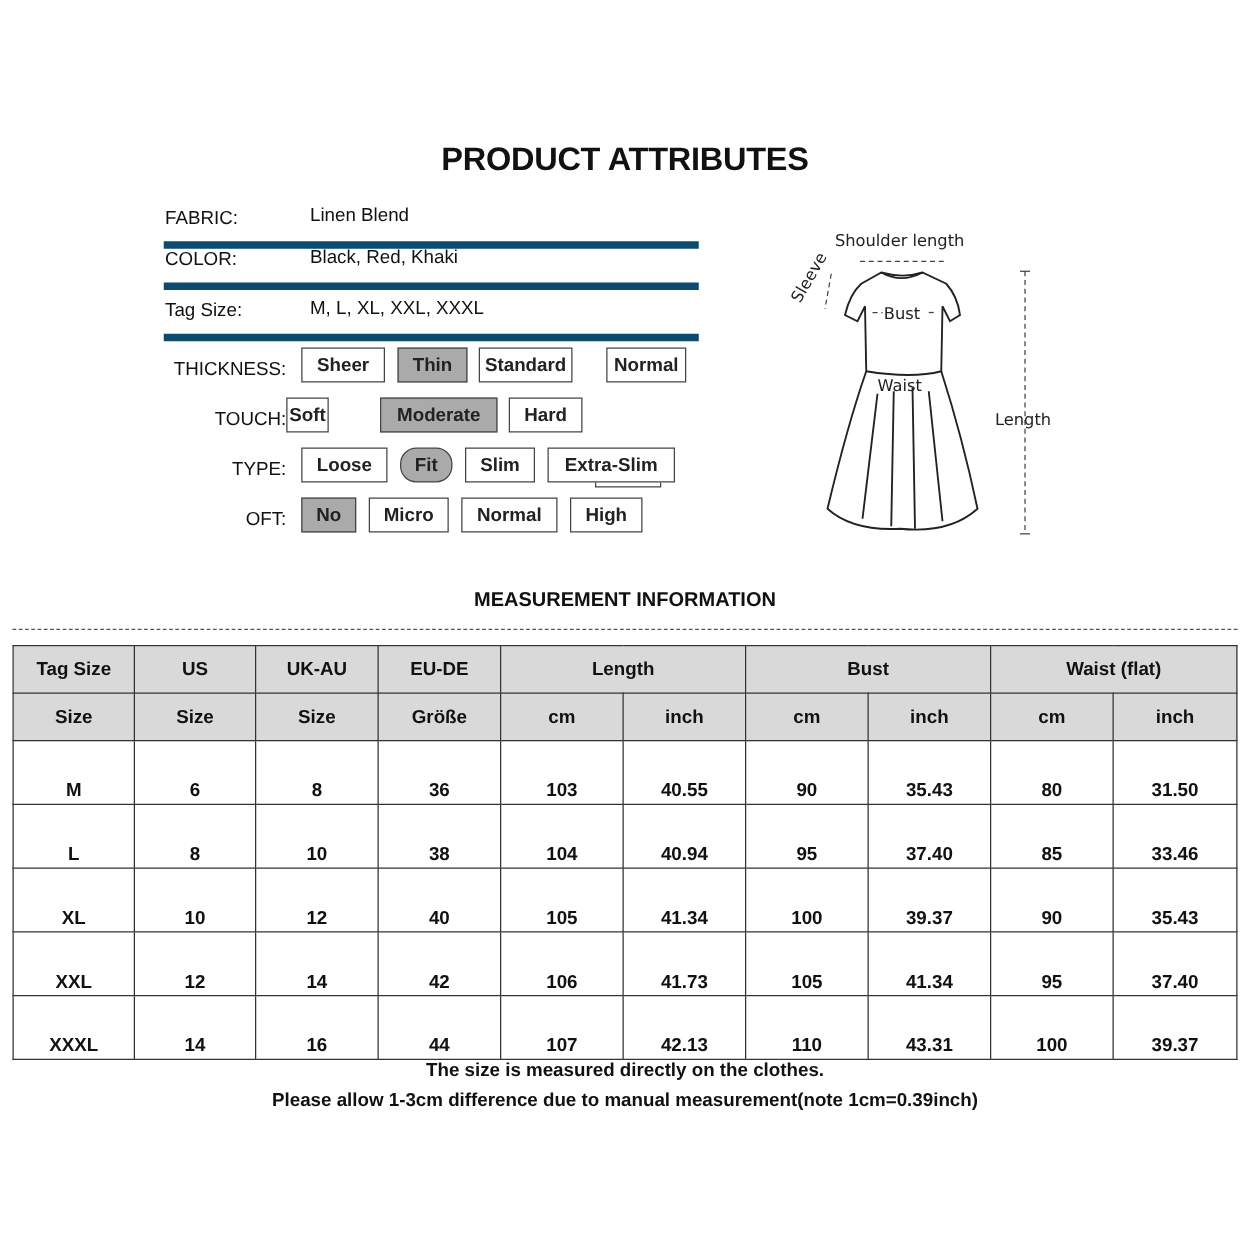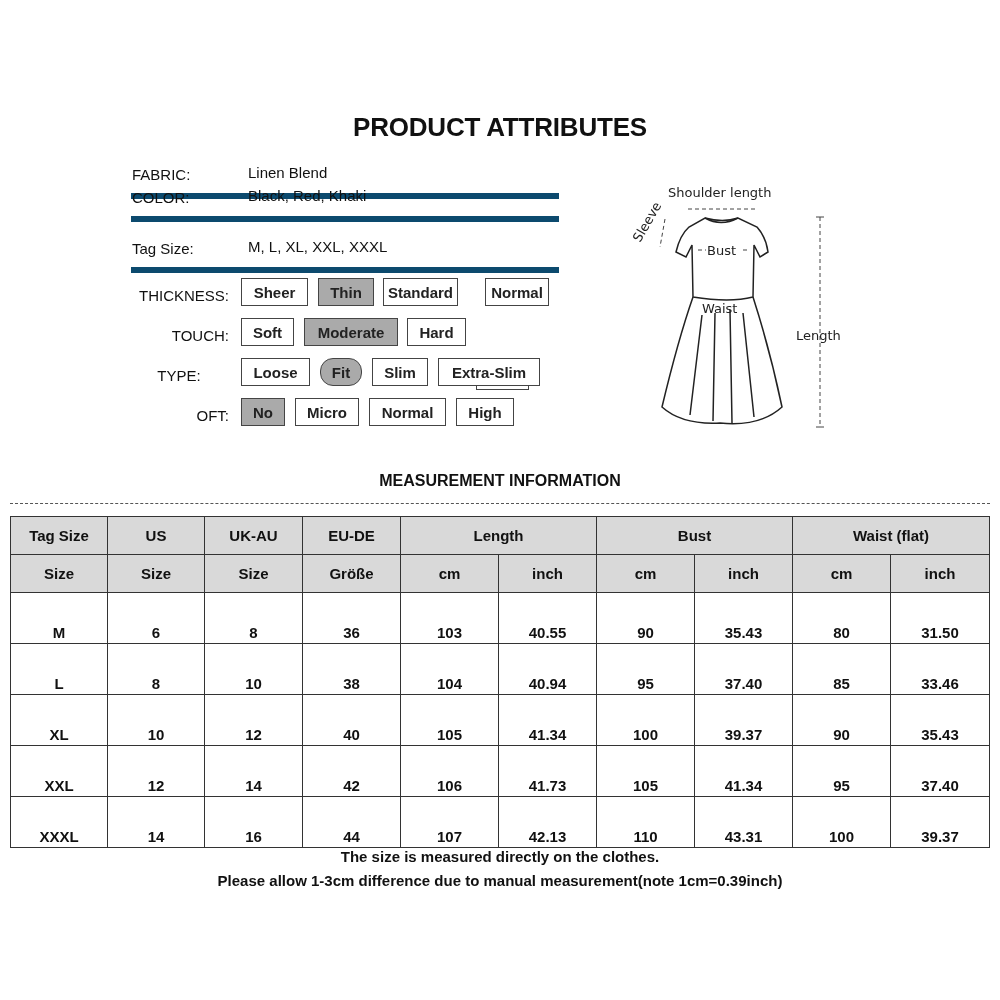--- a/index.html
+++ b/index.html
@@ -25,42 +25,42 @@
 </style>
 </head>
 <body>
 
 <div class="abs title">PRODUCT ATTRIBUTES</div>
 
 <div class="abs attr-row" style="top:156px;">
   <span class="lbl">FABRIC:</span>
   <span class="val">Linen Blend</span>
 </div>
-<div class="abs attr-row" style="top:179px;">
+<div class="abs attr-row" style="top:189px;">
   <span class="lbl">COLOR:</span>
   <span class="val">Black,  Red,  Khaki</span>
 </div>
 <div class="abs attr-row" style="top:230px;">
   <span class="lbl">Tag Size:</span>
   <span class="val">M,  L,  XL,  XXL,  XXXL</span>
 </div>
 
 <div class="abs opt-label" style="left:129px; top:287px;">THICKNESS:</div>
 <div class="abs chip" style="left:241px; top:278px; width:67px;">Sheer</div>
 <div class="abs chip sel" style="left:318px; top:278px; width:56px;">Thin</div>
 <div class="abs chip" style="left:383px; top:278px; width:75px;">Standard</div>
 <div class="abs chip" style="left:485px; top:278px; width:64px;">Normal</div>
 
 <div class="abs opt-label" style="left:129px; top:327px;">TOUCH:</div>
-<div class="abs chip" style="left:241px; top:318px; width:53px;">Soft</div>
+<div class="abs chip" style="left:229px; top:318px; width:34px;">Soft</div>
 <div class="abs chip sel" style="left:304px; top:318px; width:94px;">Moderate</div>
 <div class="abs chip" style="left:407px; top:318px; width:59px;">Hard</div>
 <div class="abs chip" style="left:476px; top:318px; width:53px;margin-top:44px;">Stiff</div>
 
-<div class="abs opt-label" style="left:129px; top:367px;text-align:center;">TYPE:</div>
+<div class="abs opt-label" style="left:129px; top:367px;">TYPE:</div>
 <div class="abs chip" style="left:241px; top:358px; width:69px;">Loose</div>
 <div class="abs chip sel" style="left:320px; top:358px; width:42px;border-radius:13px;">Fit</div>
 <div class="abs chip" style="left:372px; top:358px; width:56px;">Slim</div>
 <div class="abs chip" style="left:438px; top:358px; width:102px;">Extra-Slim</div>
 
 <div class="abs opt-label" style="left:129px; top:407px;">OFT:</div>
 <div class="abs chip sel" style="left:241px; top:398px; width:44px;">No</div>
 <div class="abs chip" style="left:295px; top:398px; width:64px;">Micro</div>
 <div class="abs chip" style="left:369px; top:398px; width:77px;">Normal</div>
 <div class="abs chip" style="left:456px; top:398px; width:58px;">High</div>

